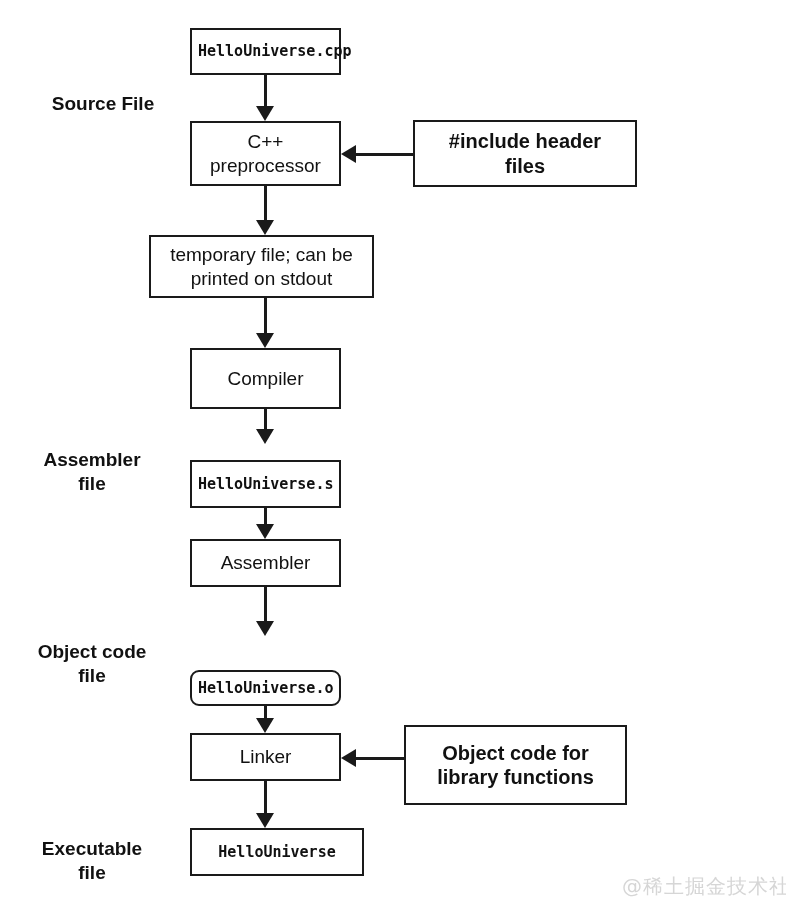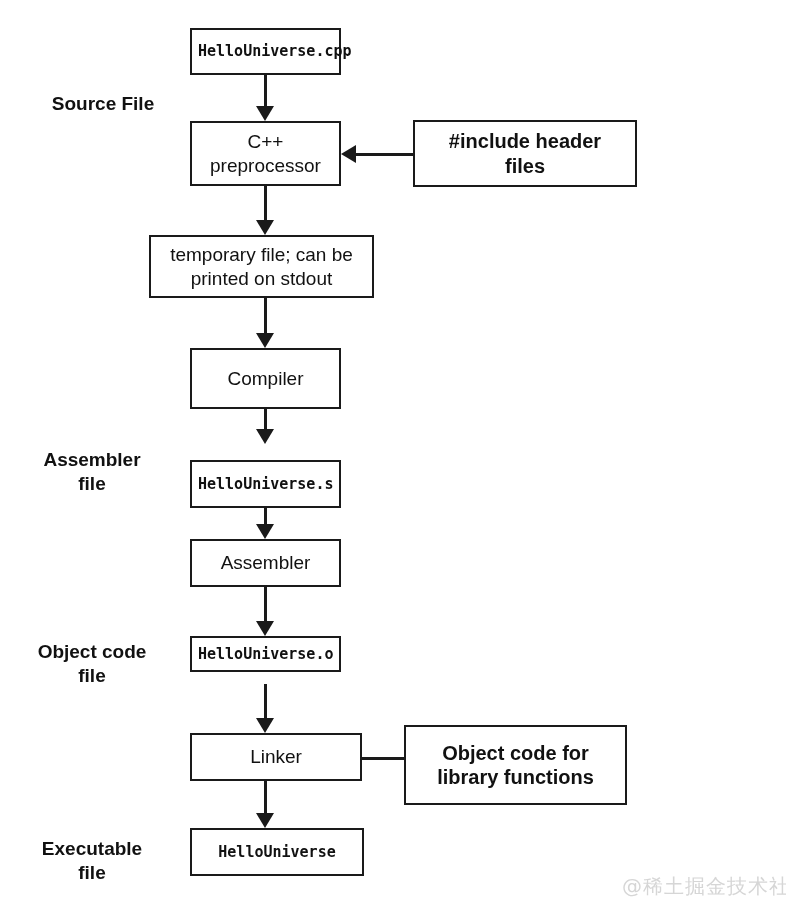--- a/index.html
+++ b/index.html
@@ -155,24 +155,24 @@
     </div>
     <div class="box sans" style="left: 190px; top: 348px; width: 151px; height: 61px;">
       <span class="txt">Compiler</span>
     </div>
     <div class="box mono" style="left: 190px; top: 444px; width: 151px; height: 48px; margin-top: 16px;">
       <span class="txt">HelloUniverse.s</span>
     </div>
     <div class="box sans" style="left: 190px; top: 539px; width: 151px; height: 48px;">
       <span class="txt">Assembler</span>
     </div>
-    <div class="box mono" style="left: 190px; top: 636px; width: 151px; height: 36px;">
+    <div class="box mono" style="left: 190px; top: 670px; width: 151px; height: 36px; border-radius: 9px;">
       <span class="txt">HelloUniverse.o</span>
     </div>
-    <div class="box sans" style="left: 190px; top: 733px; width: 172px; height: 48px;">
+    <div class="box sans" style="left: 190px; top: 733px; width: 151px; height: 48px;">
       <span class="txt">Linker</span>
     </div>
     <div class="box sans-bold" style="left: 404px; top: 725px; width: 223px; height: 80px;">
       <span class="txt">Object code for
 library functions</span>
     </div>
     <div class="box mono" style="left: 190px; top: 828px; width: 174px; height: 48px;">
       <span class="txt">HelloUniverse</span>
     </div>
     <div class="stage-label" style="left: 33px; top: 92px; width: 140px;">Source File</div>

